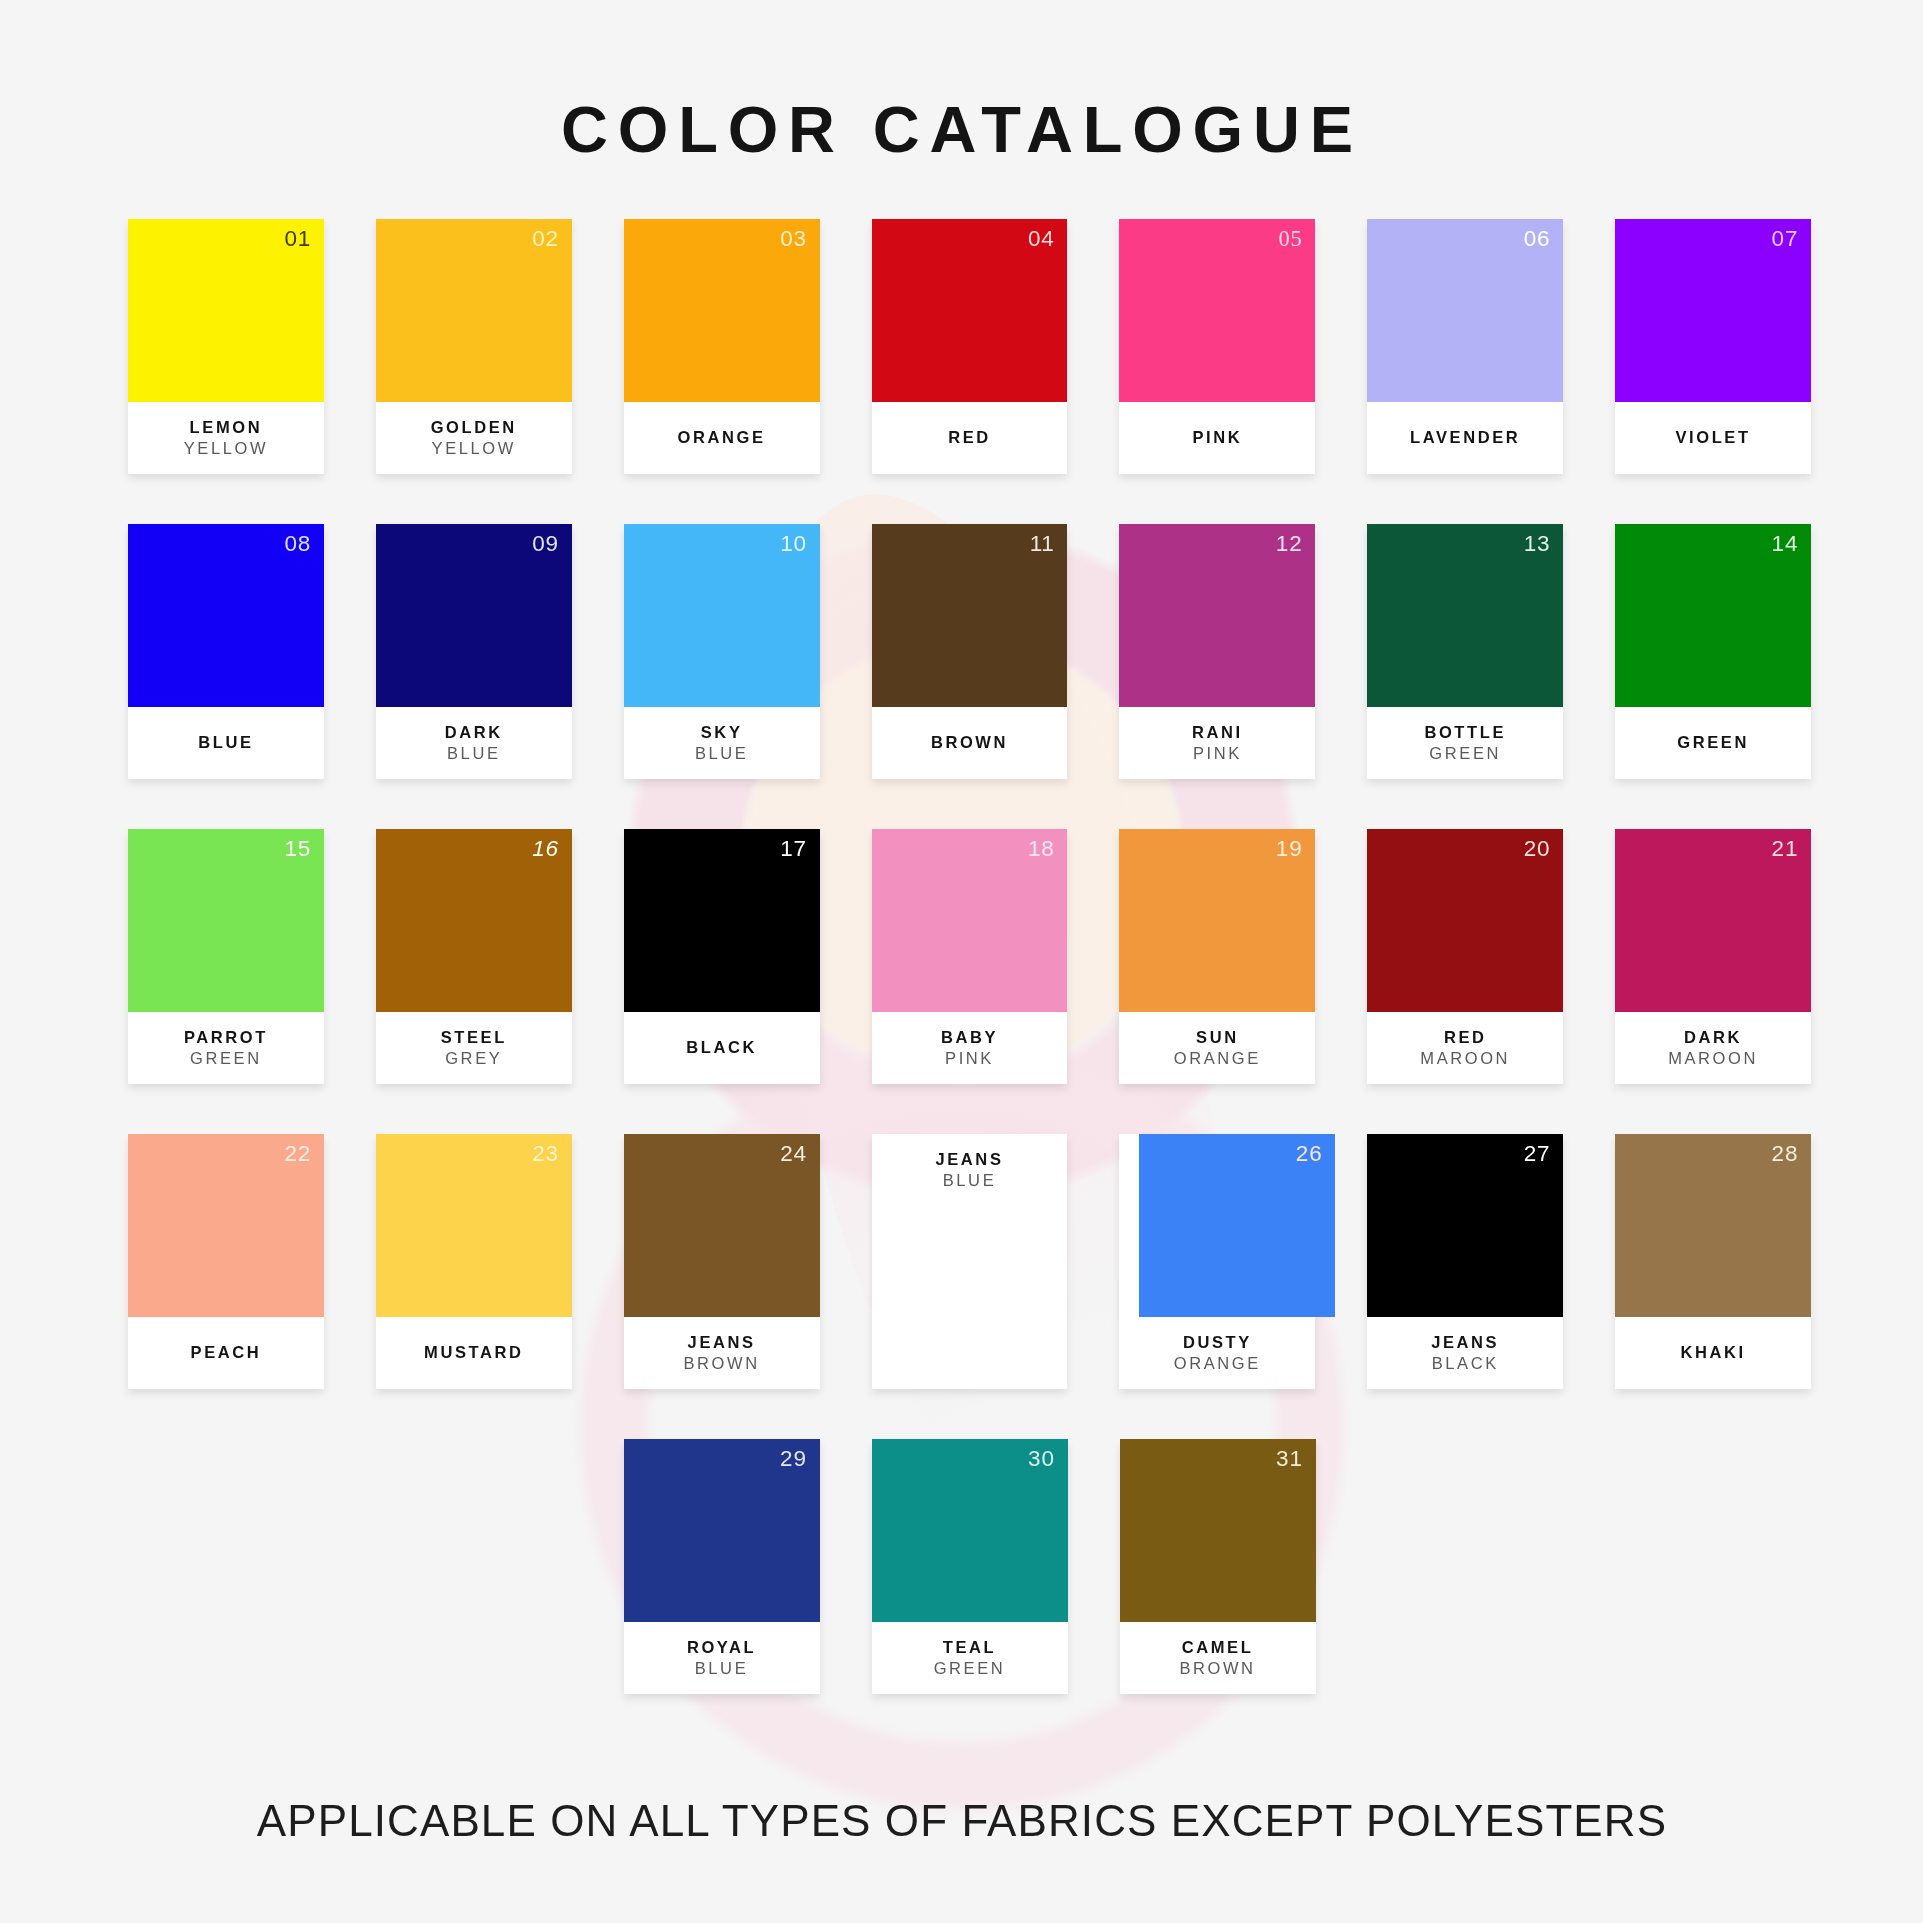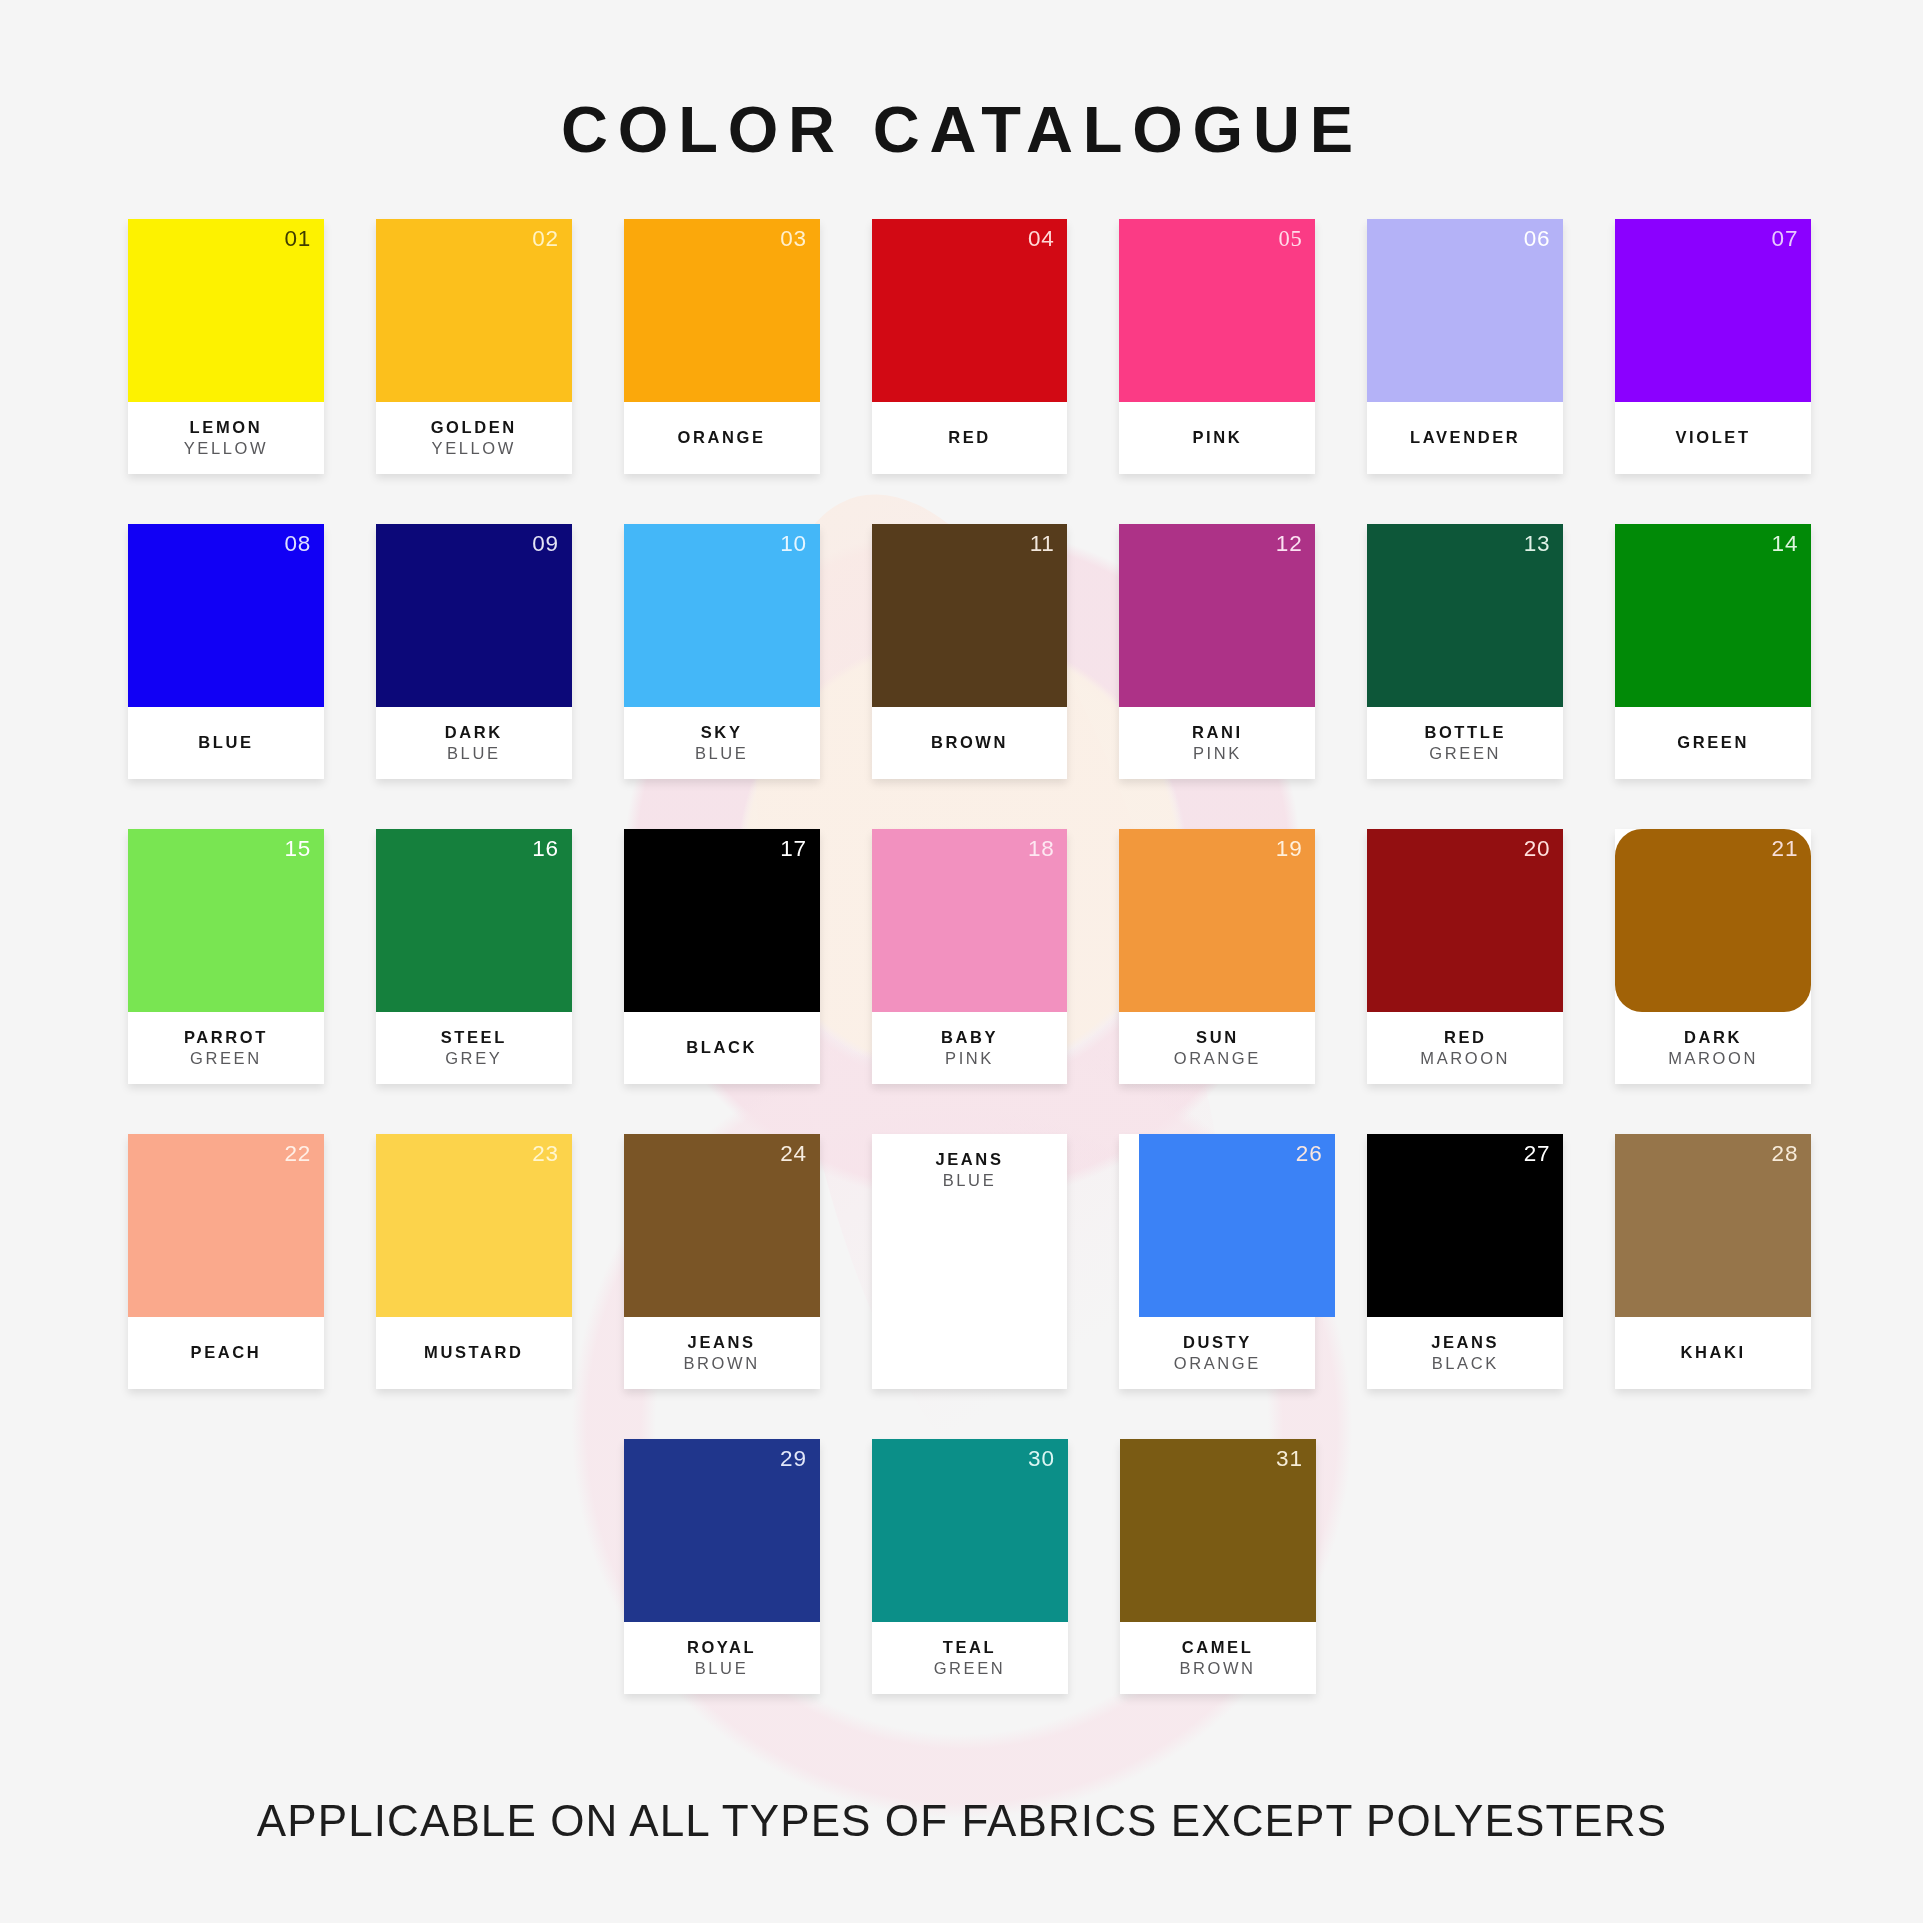--- a/index.html
+++ b/index.html
@@ -317,21 +317,21 @@
         <div class="card">
           <div class="chip" style="background: rgb(121, 229, 82);">
             <div class="chip-num" style="color: rgb(255, 255, 255);">15</div>
           </div>
           <div class="label">
             <div class="label-main">PARROT</div>
             <div class="label-sub">GREEN</div>
           </div>
         </div>
         <div class="card">
-          <div class="chip" style="background: #15803d;">
+          <div class="chip" style="background: #a16207; font-style: italic;">
             <div class="chip-num" style="color: rgb(255, 255, 255);">16</div>
           </div>
           <div class="label">
             <div class="label-main">STEEL</div>
             <div class="label-sub">GREY</div>
           </div>
         </div>
         <div class="card">
           <div class="chip" style="background: rgb(0, 0, 0);">
             <div class="chip-num" style="color: rgb(255, 255, 255);">17</div>
@@ -361,21 +361,21 @@
         <div class="card">
           <div class="chip" style="background: rgb(147, 15, 17);">
             <div class="chip-num" style="color: rgb(255, 224, 221);">20</div>
           </div>
           <div class="label">
             <div class="label-main">RED</div>
             <div class="label-sub">MAROON</div>
           </div>
         </div>
         <div class="card">
-          <div class="chip" style="background: #a16207; border-radius: 27px;">
+          <div class="chip" style="background: #be185d;">
             <div class="chip-num" style="color: rgb(247, 222, 217);">21</div>
           </div>
           <div class="label">
             <div class="label-main">DARK</div>
             <div class="label-sub">MAROON</div>
           </div>
         </div>
       </div>
       <div class="swatch-row">
         <div class="card">

